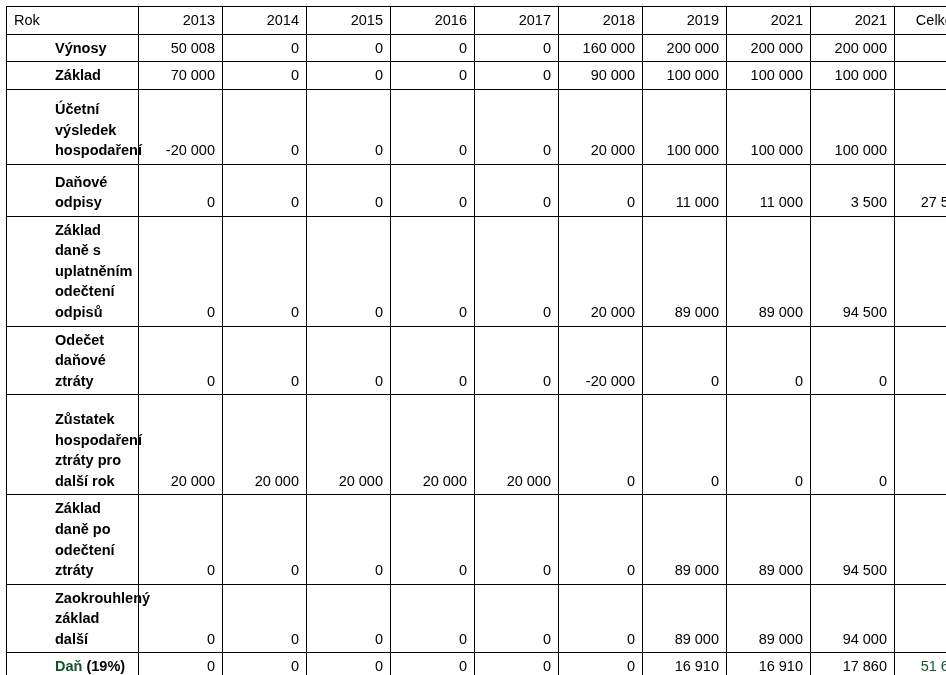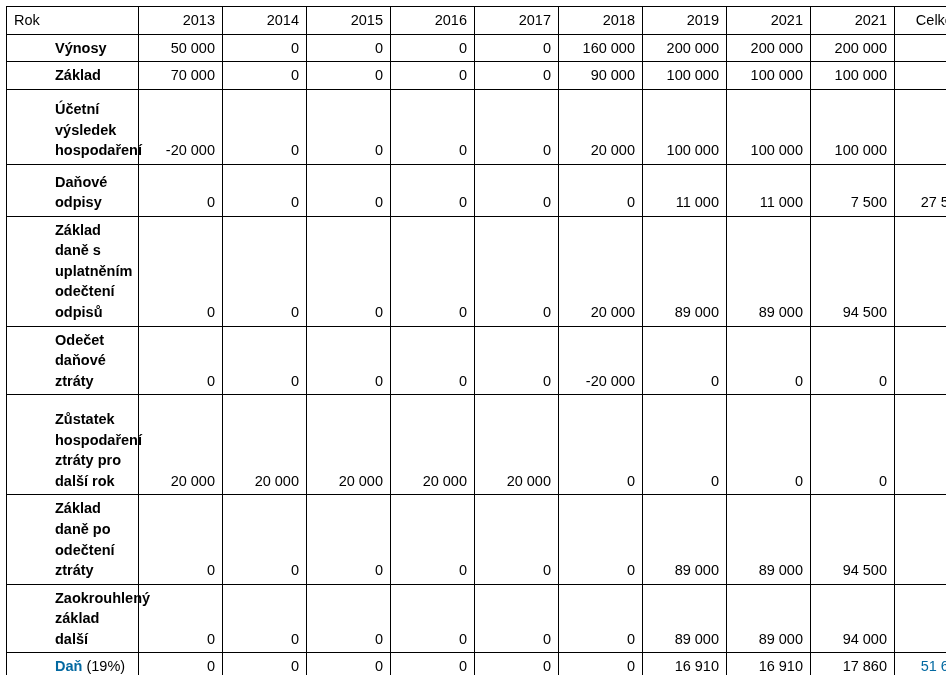--- a/index.html
+++ b/index.html
@@ -56,24 +56,24 @@
     padding-left: 48px;
   }
   tbody td.val {
     text-align: right;
     vertical-align: bottom;
   }
   .tall-3 { height: 75px; }
   .tall-2 { height: 52px; }
   .tall-4 { height: 100px; }
   .red {
-    color: #0369a1;
+    color: #14532d;
   }
   .row-label .pct {
-    font-weight: normal;
+    font-weight: bold;
     margin-top: 8px;
   }
 </style>
 </head>
 <body>
 
 <div class="table-wrap">
   <table class="tax-table">
     <colgroup>
       <col class="c-label">
@@ -100,21 +100,21 @@
         <th>2019</th>
         <th>2021</th>
         <th>2021</th>
         <th>Celkem</th>
       </tr>
     </thead>
     <tbody>
 
       <tr>
         <th class="row-label">Výnosy</th>
-        <td class="val">50 000</td>
+        <td class="val">50 008</td>
         <td class="val">0</td>
         <td class="val">0</td>
         <td class="val">0</td>
         <td class="val">0</td>
         <td class="val">160 000</td>
         <td class="val">200 000</td>
         <td class="val">200 000</td>
         <td class="val">200 000</td>
         <td class="val"></td>
       </tr>
@@ -150,21 +150,21 @@
       <tr class="tall-2">
         <th class="row-label">Daňové odpisy</th>
         <td class="val">0</td>
         <td class="val">0</td>
         <td class="val">0</td>
         <td class="val">0</td>
         <td class="val">0</td>
         <td class="val">0</td>
         <td class="val">11 000</td>
         <td class="val">11 000</td>
-        <td class="val">7 500</td>
+        <td class="val">3 500</td>
         <td class="val">27 500</td>
       </tr>
 
       <tr class="tall-4">
         <th class="row-label">Základ daně s uplatněním odečtení odpisů</th>
         <td class="val">0</td>
         <td class="val">0</td>
         <td class="val">0</td>
         <td class="val">0</td>
         <td class="val">0</td>

